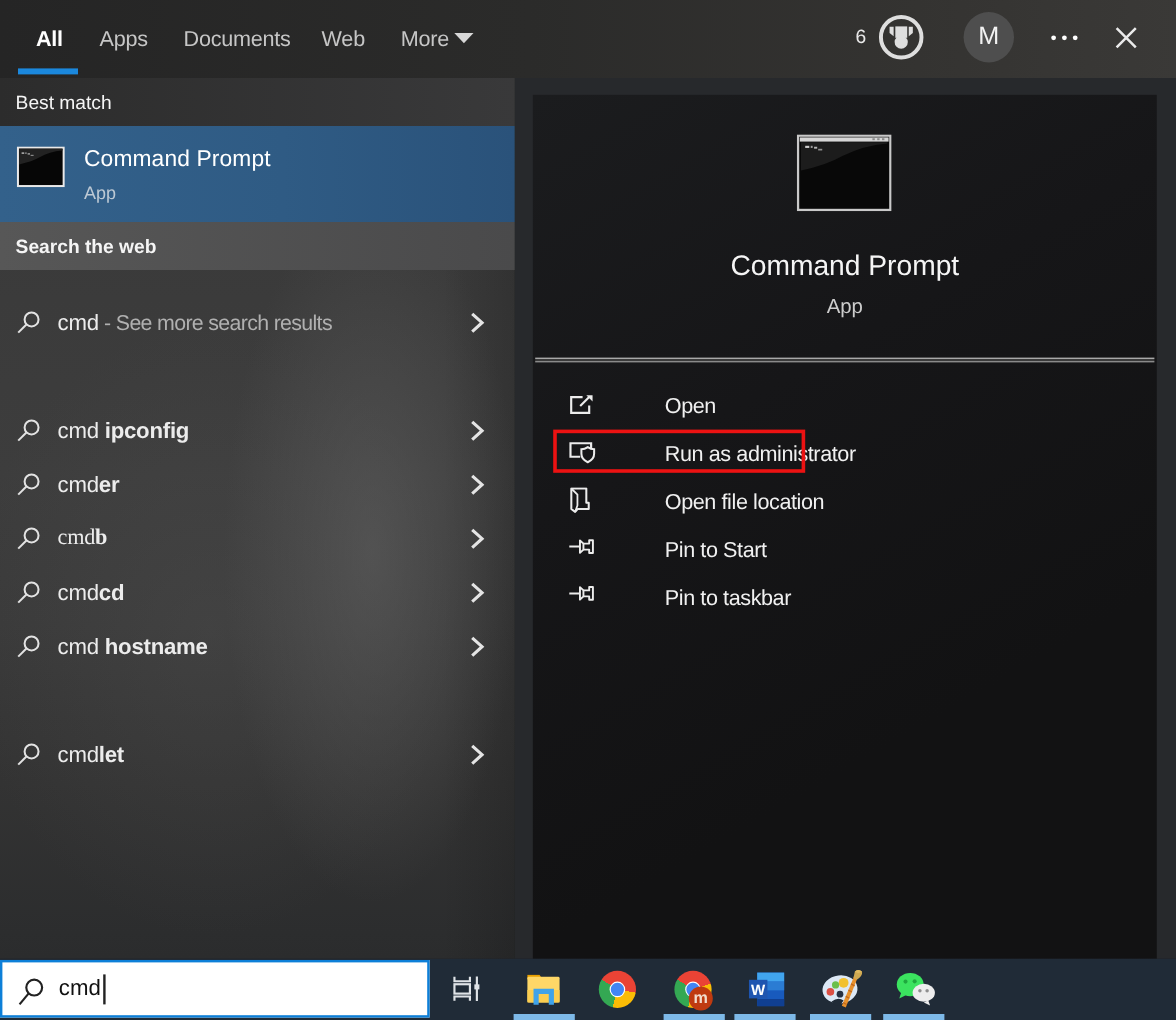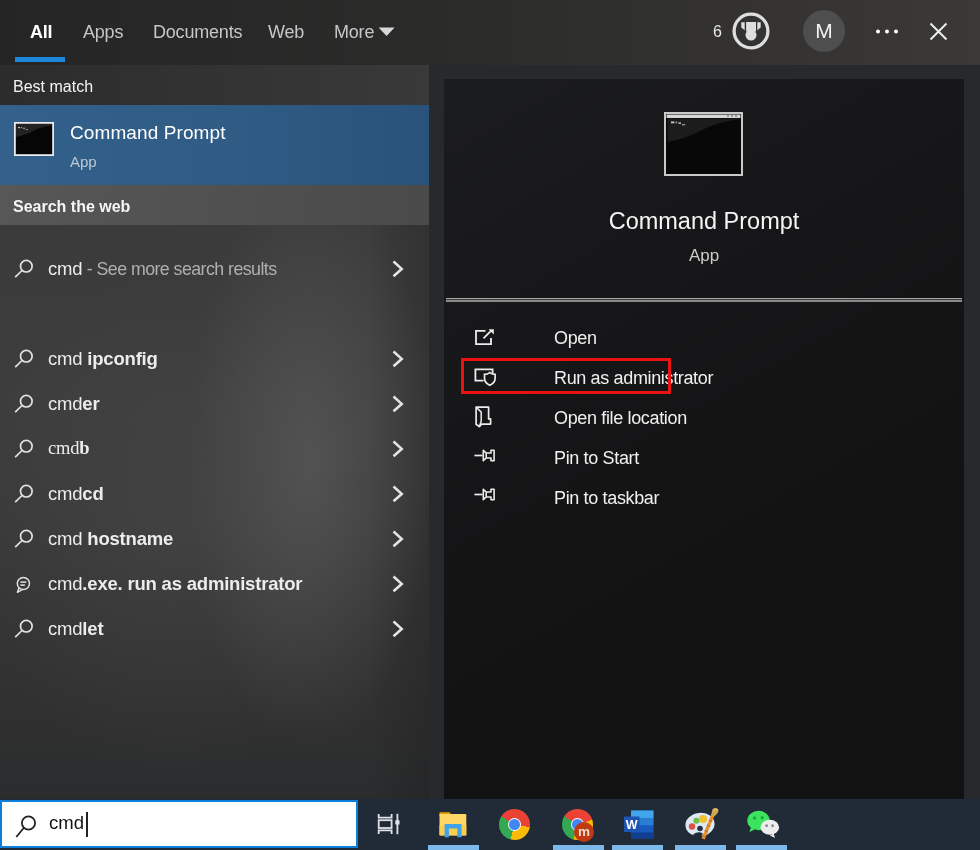--- a/index.html
+++ b/index.html
@@ -176,32 +176,20 @@
     <div class="row" style="top:270px;">
         <svg class="ricon" width="21" height="21" viewBox="0 0 21 21">
           <circle cx="13.3" cy="8.2" r="5.8" fill="none" stroke="#e2e2e2" stroke-width="1.7"></circle>
           <line x1="9" y1="12.5" x2="2.2" y2="19.2" stroke="#e2e2e2" stroke-width="1.7"></line>
         </svg>
         <span class="rtext">cmd <b>hostname</b></span>
         <svg class="chev" width="12" height="18" viewBox="0 0 12 18">
           <polyline points="1.5,1.5 9.7,8.9 1.5,16.3" fill="none" stroke="#e4e4e4" stroke-width="2.6"></polyline>
         </svg>
       </div>
-    <div class="row" style="top:315px;">
-        <svg class="ricon" width="21" height="21" viewBox="0 0 21 21">
-          <circle cx="10.4" cy="10.5" r="6.1" fill="none" stroke="#e2e2e2" stroke-width="1.5"></circle>
-          <path d="M6.2,14.6 L4.4,19.3 L9.3,16.7" fill="none" stroke="#e2e2e2" stroke-width="1.5" stroke-linejoin="round"></path>
-          <line x1="7.4" y1="9.1" x2="13.3" y2="9.1" stroke="#e2e2e2" stroke-width="1.5"></line>
-          <line x1="7.4" y1="12.1" x2="11.9" y2="12.1" stroke="#e2e2e2" stroke-width="1.5"></line>
-        </svg>
-        <span class="rtext">cmd<b>.exe. run as administrator</b></span>
-        <svg class="chev" width="12" height="18" viewBox="0 0 12 18">
-          <polyline points="1.5,1.5 9.7,8.9 1.5,16.3" fill="none" stroke="#e4e4e4" stroke-width="2.6"></polyline>
-        </svg>
-      </div>
     <div class="row" style="top:360px;padding-left:12px;">
         <svg class="ricon" width="21" height="21" viewBox="0 0 21 21">
           <circle cx="13.3" cy="8.2" r="5.8" fill="none" stroke="#e2e2e2" stroke-width="1.7"></circle>
           <line x1="9" y1="12.5" x2="2.2" y2="19.2" stroke="#e2e2e2" stroke-width="1.7"></line>
         </svg>
         <span class="rtext">cmd<b>let</b></span>
         <svg class="chev" width="12" height="18" viewBox="0 0 12 18">
           <polyline points="1.5,1.5 9.7,8.9 1.5,16.3" fill="none" stroke="#e4e4e4" stroke-width="2.6"></polyline>
         </svg>
       </div>

